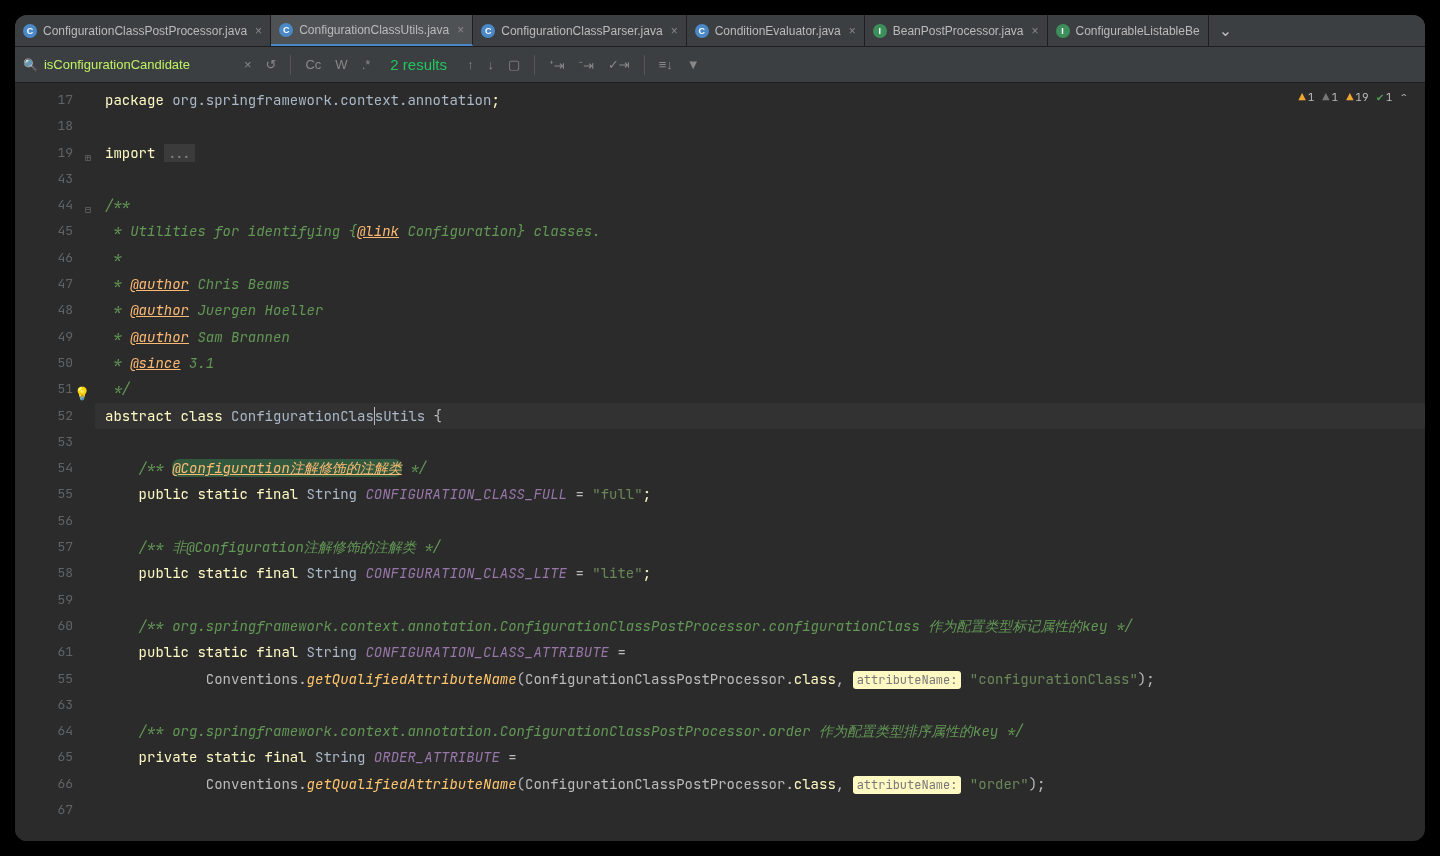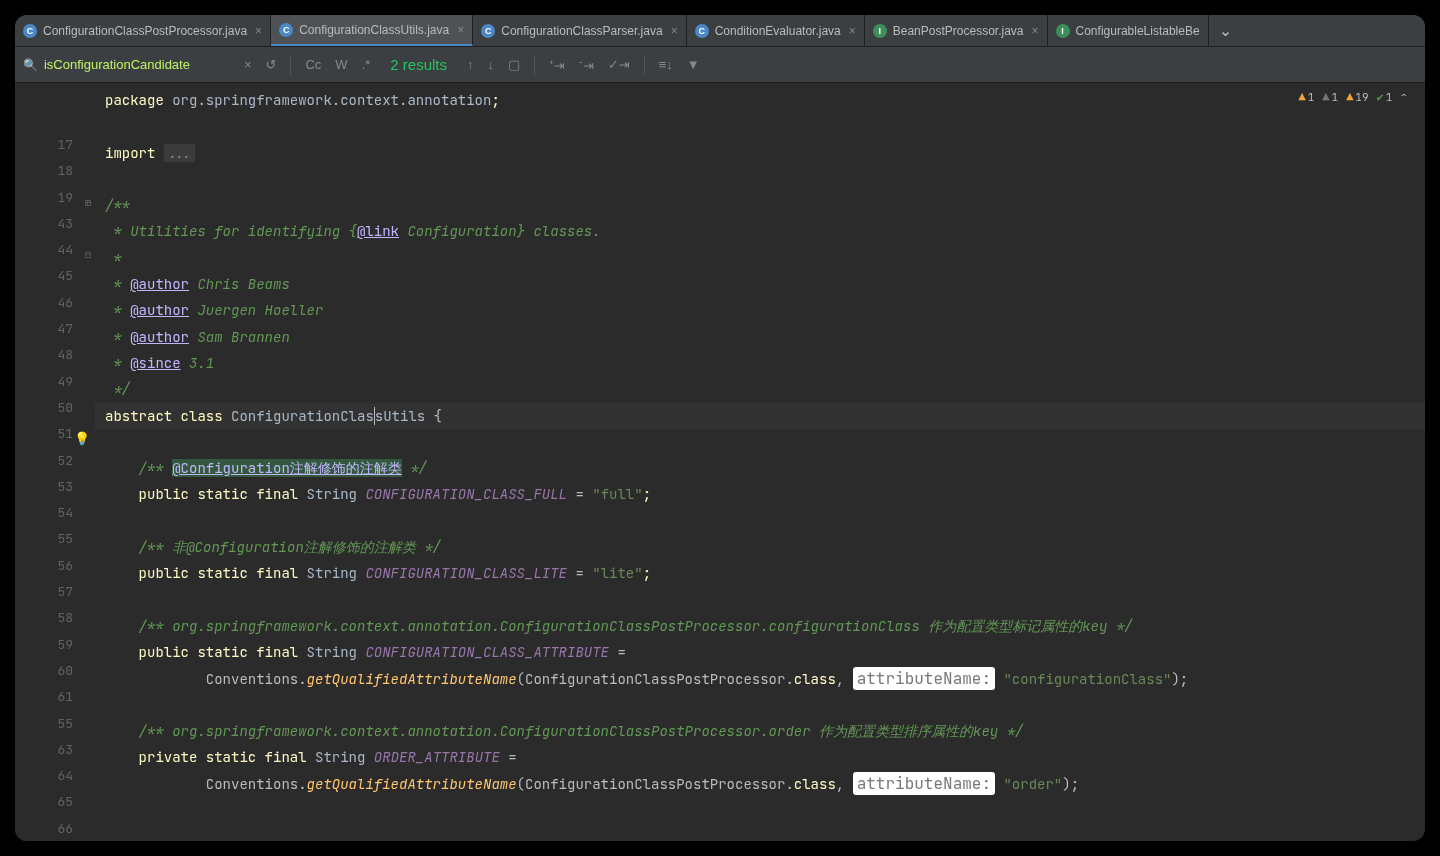--- a/index.html
+++ b/index.html
@@ -72,21 +72,20 @@
 .find-btn { color: #888; padding: 2px 4px; cursor: pointer; font-size: 13px; }
 .find-results { color: #22c55e; font-size: 15px; margin: 0 10px; }
 .find-sep { width: 1px; height: 20px; background: #555; margin: 0 4px; }
 .editor-wrap { flex: 1; display: flex; position: relative; overflow: hidden; }
 .gutter {
   width: 80px;
   background: #2b2b2b;
   flex-shrink: 0;
   padding-top: 4px;
   text-align: right;
-  margin-top: 45px;
 }
 .line-num {
   color: #606366;
   font-family: "JetBrains Mono", Menlo, Consolas, monospace;
   font-size: 13px;
   height: 26.3px;
   line-height: 26.3px;
   padding-right: 22px;
   position: relative;
 }
@@ -96,39 +95,39 @@
   font-family: "JetBrains Mono", Menlo, Consolas, monospace;
   font-size: 14px;
   padding-top: 4px;
   position: relative;
 }
 .code-line { height: 26.3px; line-height: 26.3px; white-space: pre; padding-left: 10px; }
 .code-line.hl { background: #323232; }
 .kw { color: #fef9c3; }
 .s { color: #6a8759; }
 .doc { color: #629755; font-style: italic; }
-.doctag { color: #c4b5fd; text-decoration: underline; }
+.doctag { color: #fdba74; font-style: italic; text-decoration: underline; }
 .cls { color: #a9b7c6; }
 .fld { color: #9876aa; font-style: italic; }
 .mth { color: #ffc66d; font-style: italic; }
-.hint { color: #787878; font-style: normal; background: #ffffff; padding: 1px 4px; border-radius: 3px; font-size: 16px; }
+.hint { color: #787878; font-style: normal; background: #fef9c3; padding: 1px 4px; border-radius: 3px; font-size: 12px; }
 .fold { background: #3b3b3b; padding: 0 3px; color: #808080; }
 .cursor-caret { border-left: 1px solid #bbb; }
 .inspections {
   position: absolute;
   top: 4px; right: 14px;
   display: flex; gap: 8px;
   font-size: 11px;
   background: #2b2b2b;
   padding: 2px 4px;
 }
 .insp { display: flex; align-items: center; gap: 2px; }
 .tri { font-size: 12px; }
 .chk { font-size: 12px; }
-.hlbg { background: #32593d; }
+.hlbg { background: #32593d; border-radius: 7px; }
 </style>
 </head>
 <body>
 
 <div class="window">
 
   <div class="tab-bar">
     <div class="tab">
         <span class="tab-icon c">C</span>
         <span>ConfigurationClassPostProcessor.java</span>

